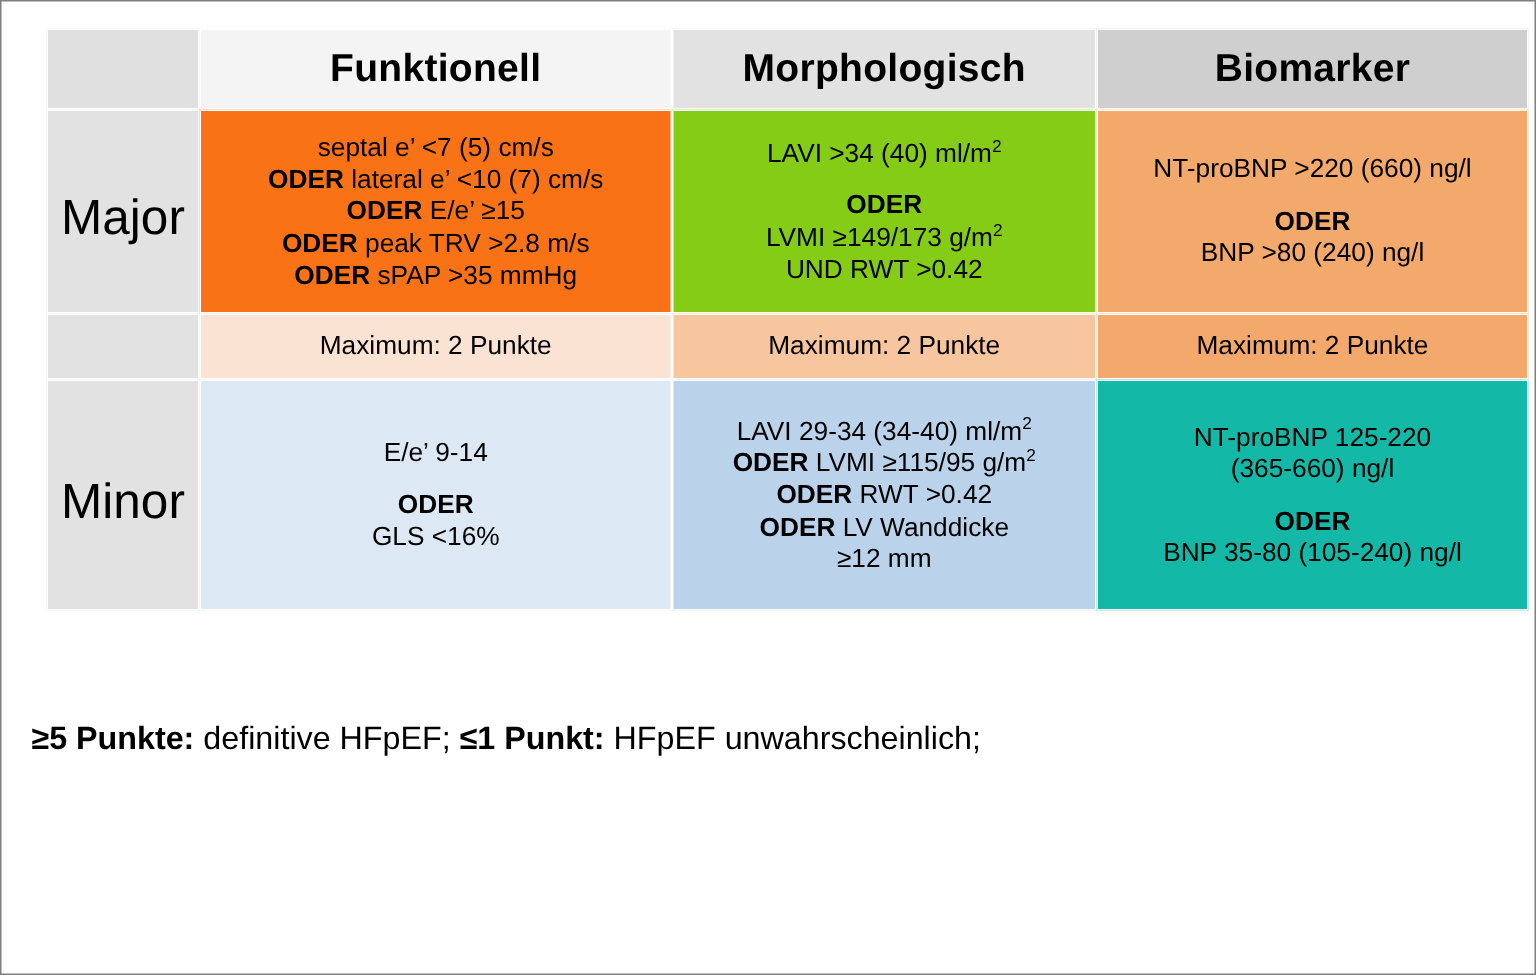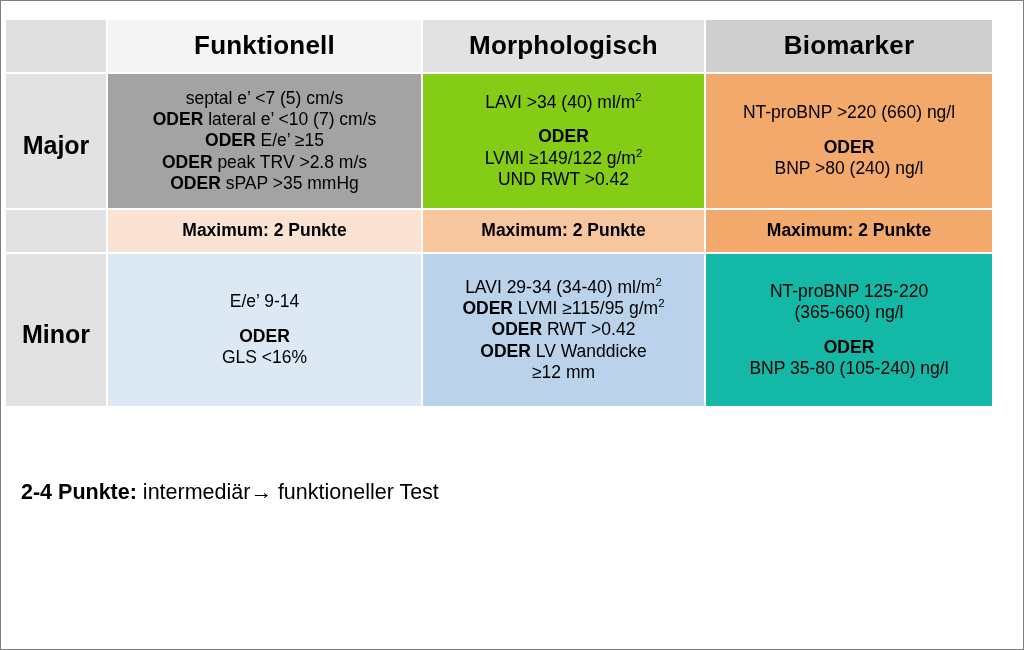--- a/index.html
+++ b/index.html
@@ -19,21 +19,21 @@
     width: 1024px;
     height: 650px;
     box-sizing: border-box;
     border: 1px solid #7f7f7f;
     background: #ffffff;
   }
 
   
   #score-table {
     position: absolute;
-    left: 4px;
+    left: 30px;
     top: 18px;
     width: 988px;
     border-collapse: separate;
     border-spacing: 0;
     table-layout: fixed;
   }
   #score-table td {
     vertical-align: middle;
     text-align: center;
     padding: 0;
@@ -55,46 +55,46 @@
     letter-spacing: 0.2px;
   }
   .hdr-blank { background: #e0e0e0; }
   .hdr-func  { background: #f4f4f4; }
   .hdr-morph { background: #e2e2e2; }
   .hdr-bio   { background: #cfcfcf; margin-left: 36px; }
 
   
   .rowlabel {
     background: #e2e2e2;
-    font-size: 25px;
-    font-weight: bold;
+    font-size: 33px;
+    font-weight: normal;
     text-align: left;
     padding-left: 9px;
     vertical-align: top;
   }
   .rowlabel-inner { display: block; padding-top: 8px; }
   .rowlabel-blank { background: #e2e2e2; }
 
   
   .crit {
     font-size: 17.5px;
     padding: 9px 6px 10px 6px;
   }
-  .crit-major-func  { background: #a3a3a3; height: 134px; }
+  .crit-major-func  { background: #f97316; height: 134px; }
   .crit-major-morph { background: #84cc16; height: 134px; }
   .crit-major-bio   { background: #f3a96b; height: 134px; }
   .crit-minor-func  { background: #dde8f5; height: 152px; }
   .crit-minor-morph { background: #bbd3ea; height: 152px; margin-left: 44px; }
   .crit-minor-bio   { background: #14b8a6; height: 152px; }
 
   
   .maxrow {
     height: 42px;
     font-size: 17.5px;
-    font-weight: bold;
+    font-weight: normal;
   }
   .max-major-func  { background: #fbe3d4; }
   .max-major-morph { background: #f8c69e; }
   .max-major-bio   { background: #f3a96b; }
   .max-minor-func  { background: #dde8f5; }
   .max-minor-morph { background: #bbd3ea; }
   .max-minor-bio   { background: #92bbdf; }
 
   .spacer { display: block; height: 13px; }
   sup { font-size: 0.66em; vertical-align: super; line-height: 0; }
@@ -143,21 +143,21 @@
           <div><span class="b">ODER</span><span> lateral e’ &lt;10 (7) cm/s</span></div>
           <div><span class="b">ODER</span><span> E/e’ ≥15</span></div>
           <div><span class="b">ODER</span><span> peak TRV &gt;2.8 m/s</span></div>
           <div><span class="b">ODER</span><span> sPAP &gt;35 mmHg</span></div>
         </td>
 
         <td class="crit crit-major-morph">
           <div><span>LAVI &gt;34 (40) ml/m</span><sup>2</sup></div>
           <span class="spacer"></span>
           <div class="b">ODER</div>
-          <div><span>LVMI ≥149/122 g/m</span><sup>2</sup></div>
+          <div><span>LVMI ≥149/173 g/m</span><sup>2</sup></div>
           <div>UND RWT &gt;0.42</div>
         </td>
 
         <td class="crit crit-major-bio">
           <div>NT-proBNP &gt;220 (660) ng/l</div>
           <span class="spacer"></span>
           <div class="b">ODER</div>
           <div>BNP &gt;80 (240) ng/l</div>
         </td>
       </tr>
@@ -197,17 +197,17 @@
           <div>BNP 35-80 (105-240) ng/l</div>
         </td>
       </tr>
 
 
     </tbody>
   </table>
 
   <div id="footer">
     <div>
-      <span class="b">2-4 Punkte:</span><span> intermediär</span><span class="arrow">→</span><span> funktioneller Test</span>
+      <span class="b">≥5 Punkte:</span><span> definitive HFpEF; </span><span class="b">≤1 Punkt:</span><span> HFpEF unwahrscheinlich;</span>
     </div>
   </div>
 
 </div>
 
 </body></html>

